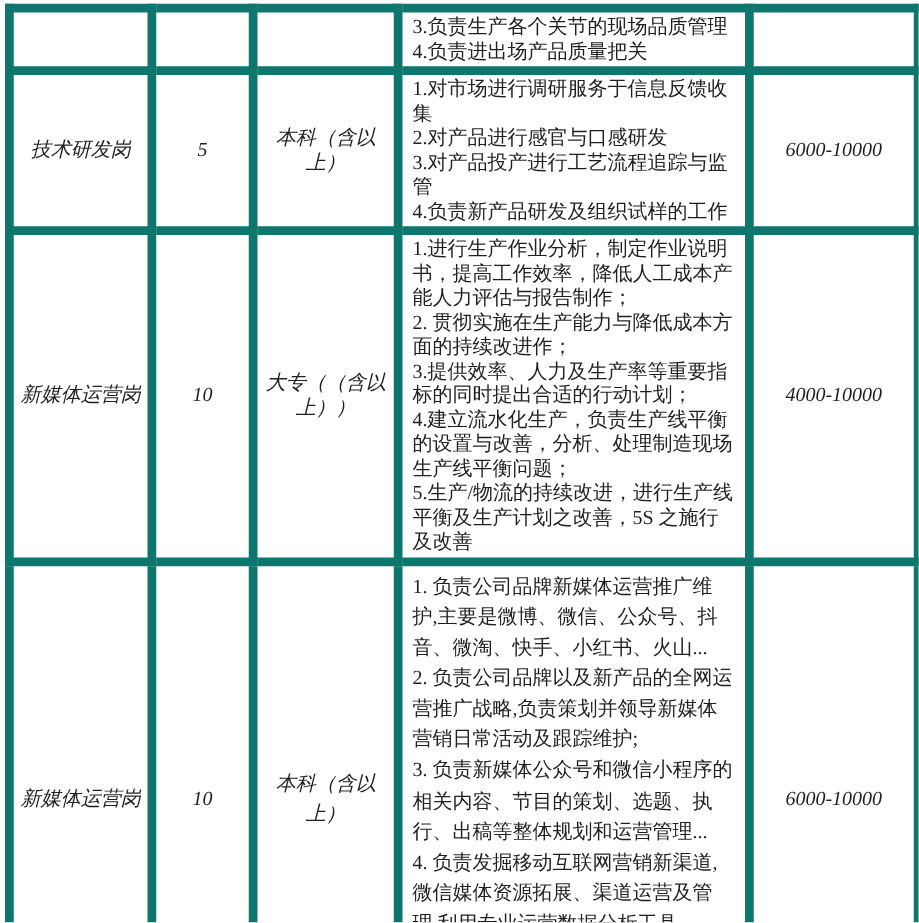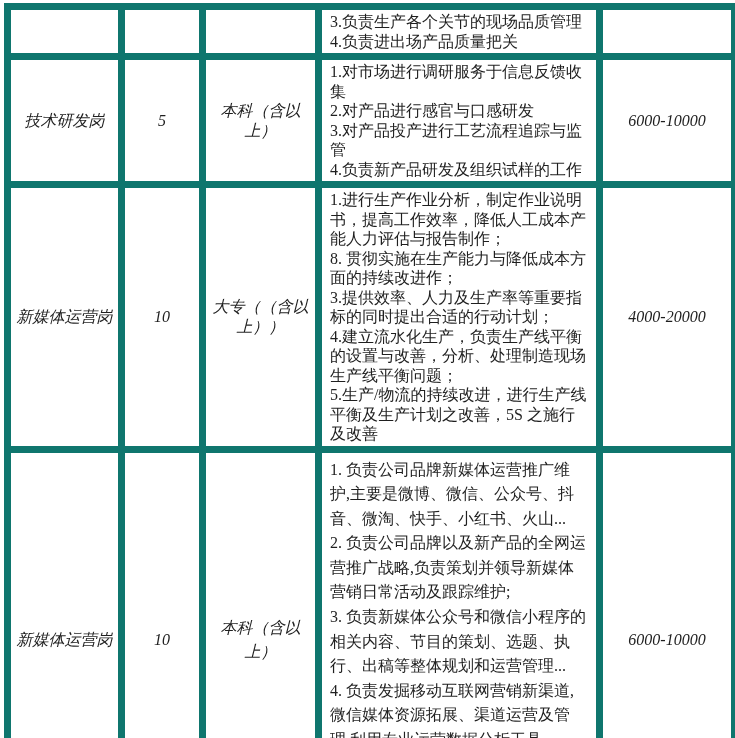--- a/index.html
+++ b/index.html
@@ -85,25 +85,25 @@
 2.对产品进行感官与口感研发
 3.对产品投产进行工艺流程追踪与监管
 4.负责新产品研发及组织试样的工作</td>
         <td class="cell-center">6000-10000</td>
       </tr>
       <tr style="height:235px;">
         <td class="cell-center">新媒体运营岗</td>
         <td class="cell-center">10</td>
         <td class="cell-center">大专（（含以上））</td>
         <td class="cell-duties">1.进行生产作业分析，制定作业说明书，提高工作效率，降低人工成本产能人力评估与报告制作；
-8. 贯彻实施在生产能力与降低成本方面的持续改进作；
+2. 贯彻实施在生产能力与降低成本方面的持续改进作；
 3.提供效率、人力及生产率等重要指标的同时提出合适的行动计划；
 4.建立流水化生产，负责生产线平衡的设置与改善，分析、处理制造现场生产线平衡问题；
 5.生产/物流的持续改进，进行生产线平衡及生产计划之改善，5S 之施行及改善</td>
-        <td class="cell-center">4000-20000</td>
+        <td class="cell-center">4000-10000</td>
       </tr>
       <tr class="row-wide last-row" style="height:377px;">
         <td class="cell-center">新媒体运营岗</td>
         <td class="cell-center">10</td>
         <td class="cell-center">本科（含以上）</td>
         <td class="cell-duties">1. 负责公司品牌新媒体运营推广维护,主要是微博、微信、公众号、抖音、微淘、快手、小红书、火山...
 2. 负责公司品牌以及新产品的全网运营推广战略,负责策划并领导新媒体营销日常活动及跟踪维护;
 3. 负责新媒体公众号和微信小程序的相关内容、节目的策划、选题、执行、出稿等整体规划和运营管理...
 4. 负责发掘移动互联网营销新渠道,微信媒体资源拓展、渠道运营及管理,利用专业运营数据分析工具...
 5. 负责新媒体事件、话题、活动等策划的审核,提高公司信息的传播量,提高公司品牌和产品在目标</td>

